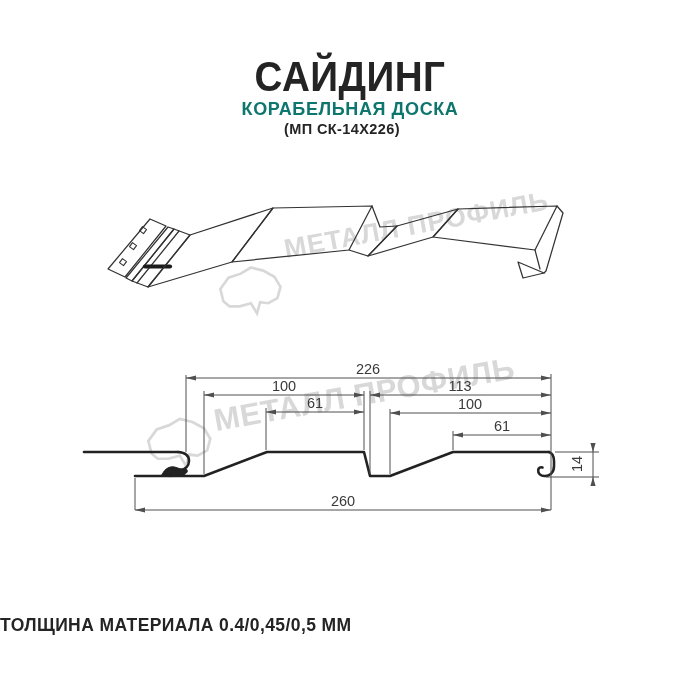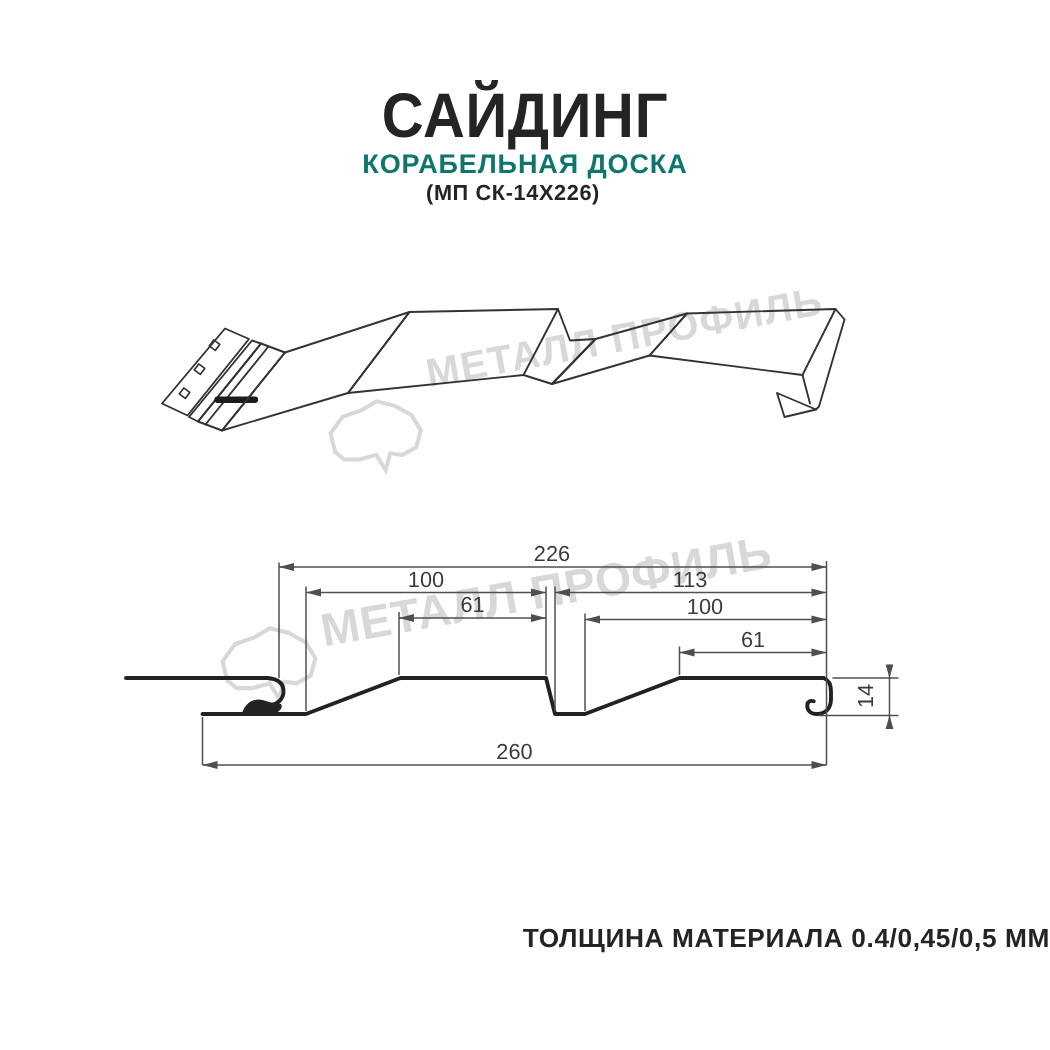--- a/index.html
+++ b/index.html
@@ -16,21 +16,21 @@
   }
   .subtitle{
     position:absolute;left:0;top:99px;width:700px;text-align:center;
     font-size:18px;font-weight:700;letter-spacing:.6px;color:#0f766e;
   }
   .model{
     position:absolute;left:0;top:121px;width:684px;text-align:center;
     font-size:14.5px;font-weight:700;letter-spacing:.4px;color:#242424;
   }
   .footer-note{
-    position:absolute;left:0;top:615px;width:700px;text-align:right;
+    position:absolute;left:0;top:615px;width:700px;text-align:left;
     font-size:17.5px;font-weight:700;letter-spacing:.4px;color:#242424;
   }
   .dim-label{
     font-family:"Liberation Sans","DejaVu Sans",sans-serif;
     font-size:14.5px;fill:#3a3a3a;
   }
   .wm-text{
     font-family:"Liberation Sans","DejaVu Sans",sans-serif;
     font-weight:700;fill:#d8d8d8;
   }

